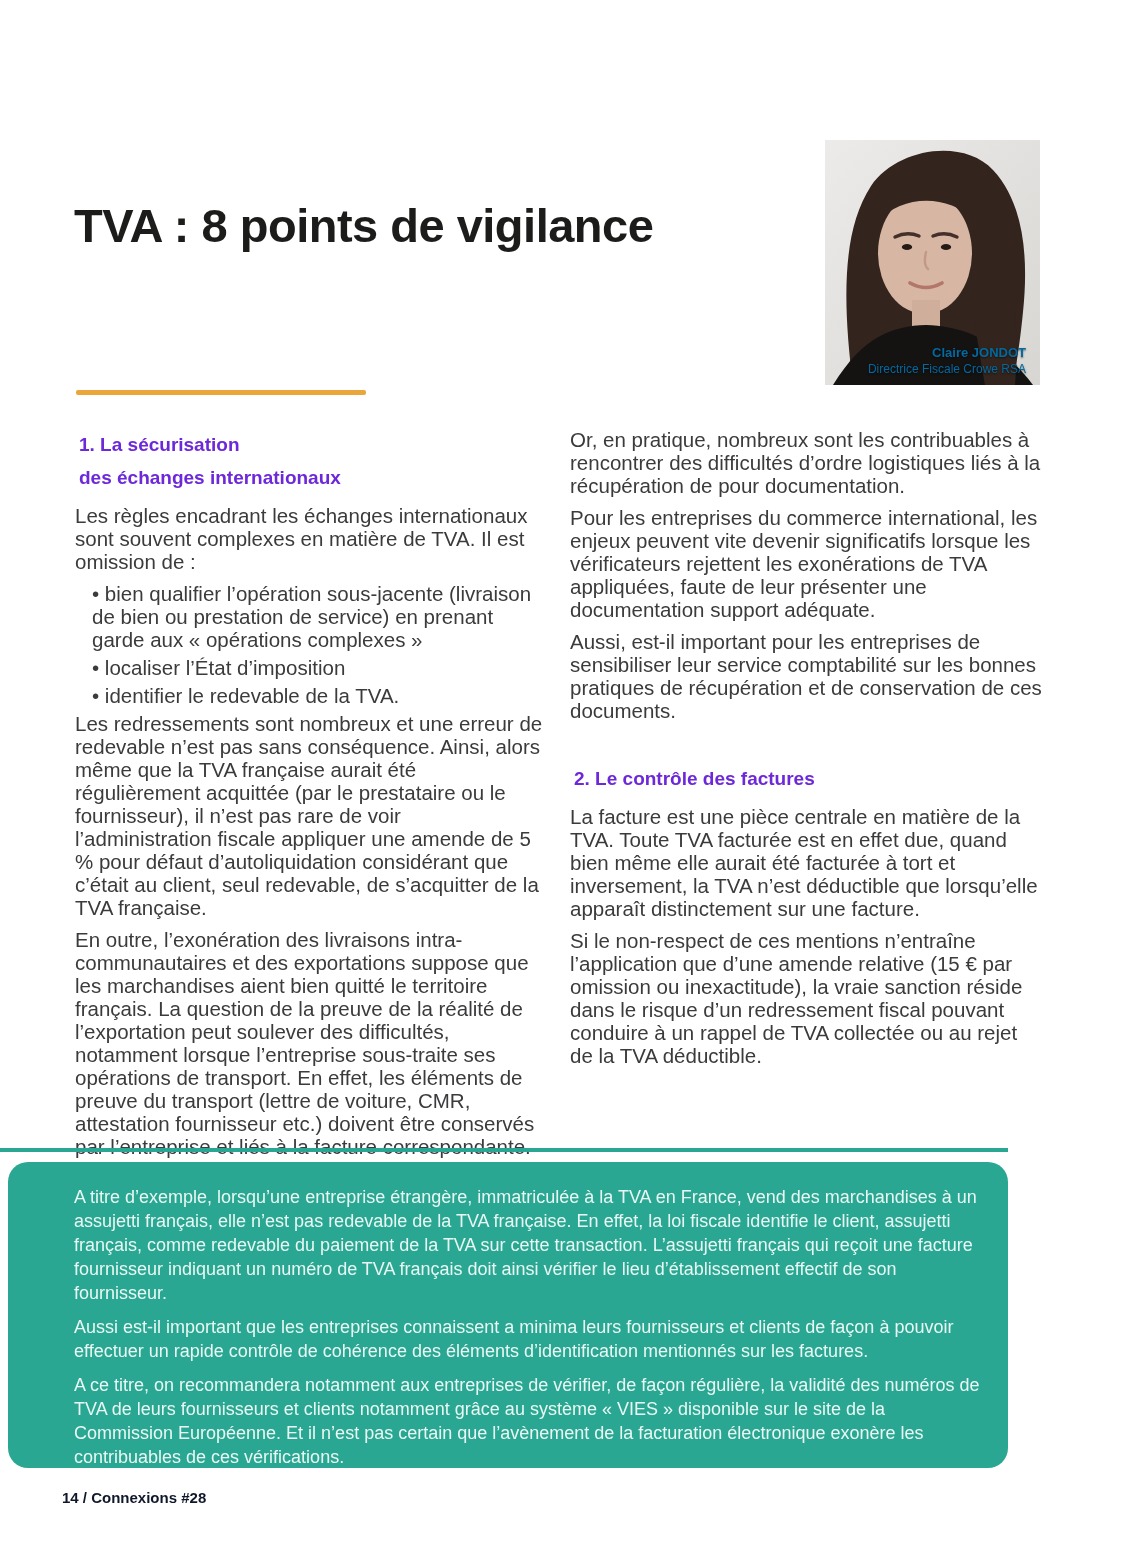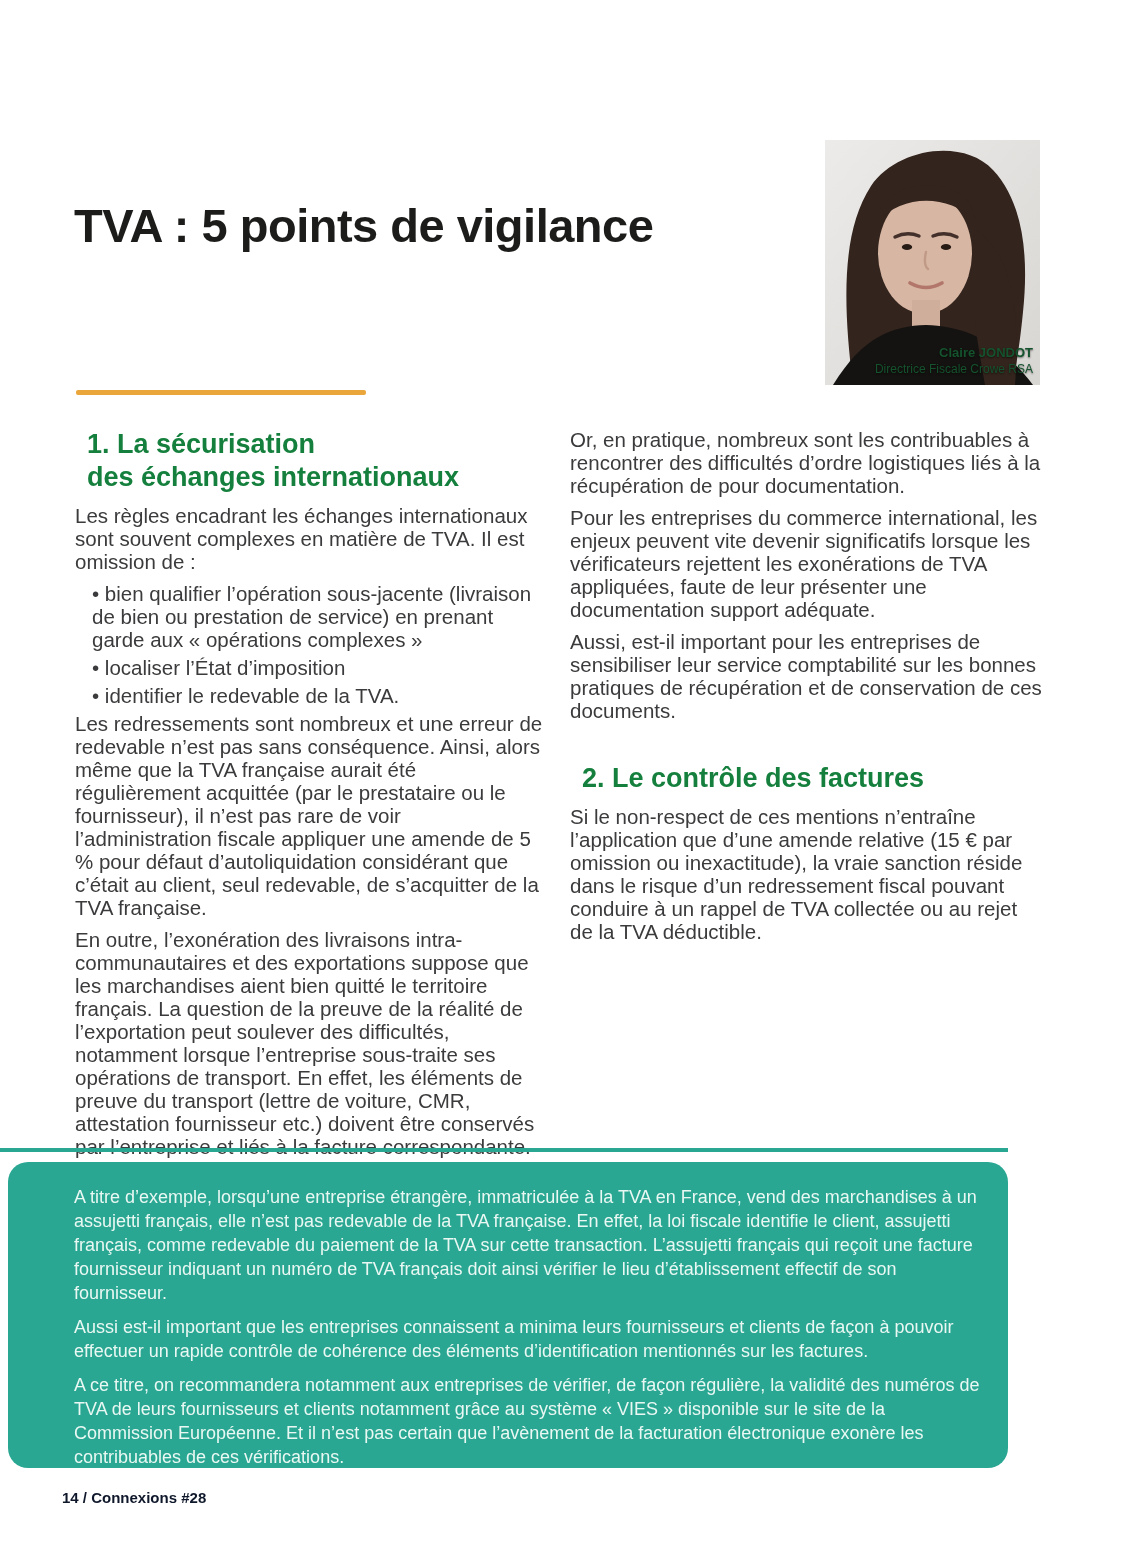--- a/index.html
+++ b/index.html
@@ -24,33 +24,33 @@
     background:#EAA63A; border-radius:2px;
   }
 
   
   .photo {
     position:absolute; left:825px; top:140px; width:215px; height:245px;
     overflow:hidden; background:#e6e4e2;
   }
   .photo svg { display:block; }
   .photo-caption {
-    position:absolute; right:7px; bottom:7px; text-align:right; color:#14532d;
+    position:absolute; right:14px; bottom:7px; text-align:right; color:#0369a1;
     text-shadow:0 1px 2px rgba(0,0,0,.55); line-height:17px;
   }
   .photo-caption .name { font-size:13px; font-weight:bold; }
   .photo-caption .role { font-size:12px; }
 
   
   .col { position:absolute; top:428px; font-size:20.5px; line-height:23px; color:#3b3b3d; }
   .col-left  { left:75px;  width:468px; }
   .col-right { left:570px; width:472px; }
   .col h2 {
-    margin:0 0 10px 12px; font-size:27px; line-height:33px; font-weight:bold;
-    color:#15803d; white-space:pre-line;
+    margin:0 0 10px 4px; font-size:19px; line-height:33px; font-weight:bold;
+    color:#6d28d9; white-space:pre-line;
   }
   .col h2.h2-spaced { margin-top:40px; }
   .col p { margin:0 0 9px 0; }
   .col p.bullet { margin:0 0 5px 17px; }
 
   
   .box-topline {
     position:absolute; left:0; top:1148px; width:1008px; height:4px;
     background:#2AA793;
   }
@@ -66,21 +66,21 @@
   .page-footer {
     position:absolute; left:62px; top:1489px;
     font-size:15px; font-weight:bold; color:#0f172a;
   }
 </style>
 </head>
 <body>
 
 <div class="page">
 
-  <div class="page-title">TVA : 5 points de vigilance</div>
+  <div class="page-title">TVA : 8 points de vigilance</div>
   <div class="intro-underline"></div>
 
   <div class="photo">
     <svg width="215" height="245" viewBox="0 0 215 245" xmlns="http://www.w3.org/2000/svg">
       <defs>
         <linearGradient id="bg" x1="0" y1="0" x2="1" y2="1">
           <stop offset="0" stop-color="#edebe9"></stop>
           <stop offset="1" stop-color="#d8d6d3"></stop>
         </linearGradient>
       </defs>
@@ -123,20 +123,21 @@
     <p class="bullet">• identifier le redevable de la TVA.</p>
     <p>Les redressements sont nombreux et une erreur de redevable n’est pas sans conséquence. Ainsi, alors même que la TVA française aurait été régulièrement acquittée (par le prestataire ou le fournisseur), il n’est pas rare de voir l’administration fiscale appliquer une amende de 5 % pour défaut d’autoliquidation considérant que c’était au client, seul redevable, de s’acquitter de la TVA française.</p>
     <p>En outre, l’exonération des livraisons intra-communautaires et des exportations suppose que les marchandises aient bien quitté le territoire français. La question de la preuve de la réalité de l’exportation peut soulever des difficultés, notamment lorsque l’entreprise sous-traite ses opérations de transport. En effet, les éléments de preuve du transport (lettre de voiture, CMR, attestation fournisseur etc.) doivent être conservés par l’entreprise et liés à la facture correspondante.</p>
   </div>
 
   <div class="col col-right">
     <p>Or, en pratique, nombreux sont les contribuables à rencontrer des difficultés d’ordre logistiques liés à la récupération de pour documentation.</p>
     <p>Pour les entreprises du commerce international, les enjeux peuvent vite devenir significatifs lorsque les vérificateurs rejettent les exonérations de TVA appliquées, faute de leur présenter une documentation support adéquate.</p>
     <p>Aussi, est-il important pour les entreprises de sensibiliser leur service comptabilité sur les bonnes pratiques de récupération et de conservation de ces documents.</p>
     <h2 class="h2-spaced">2. Le contrôle des factures</h2>
+    <p>La facture est une pièce centrale en matière de la TVA. Toute TVA facturée est en effet due, quand bien même elle aurait été facturée à tort et inversement, la TVA n’est déductible que lorsqu’elle apparaît distinctement sur une facture.</p>
     <p>Si le non-respect de ces mentions n’entraîne l’application que d’une amende relative (15 € par omission ou inexactitude), la vraie sanction réside dans le risque d’un redressement fiscal pouvant conduire à un rappel de TVA collectée ou au rejet de la TVA déductible.</p>
   </div>
 
   <div class="box-topline"></div>
   <div class="highlight-box">
     <p>A titre d’exemple, lorsqu’une entreprise étrangère, immatriculée à la TVA en France, vend des marchandises à un assujetti français, elle n’est pas redevable de la TVA française. En effet, la loi fiscale identifie le client, assujetti français, comme redevable du paiement de la TVA sur cette transaction. L’assujetti français qui reçoit une facture fournisseur indiquant un numéro de TVA français doit ainsi vérifier le lieu d’établissement effectif de son fournisseur.</p>
     <p>Aussi est-il important que les entreprises connaissent a minima leurs fournisseurs et clients de façon à pouvoir effectuer un rapide contrôle de cohérence des éléments d’identification mentionnés sur les factures.</p>
     <p>A ce titre, on recommandera notamment aux entreprises de vérifier, de façon régulière, la validité des numéros de TVA de leurs fournisseurs et clients notamment grâce au système « VIES » disponible sur le site de la Commission Européenne. Et il n’est pas certain que l’avènement de la facturation électronique exonère les contribuables de ces vérifications.</p>
   </div>
 

